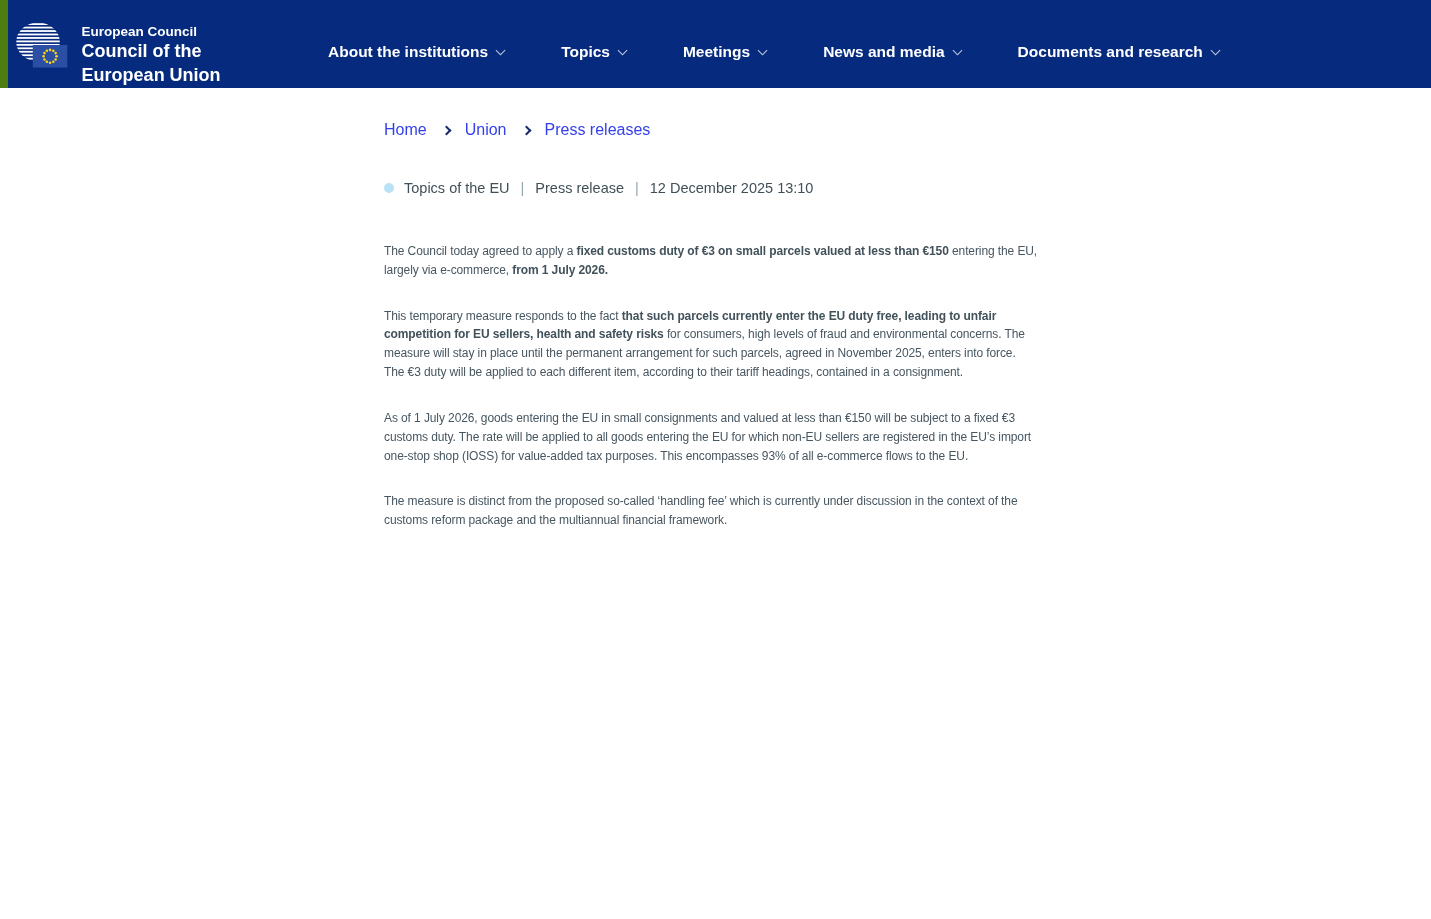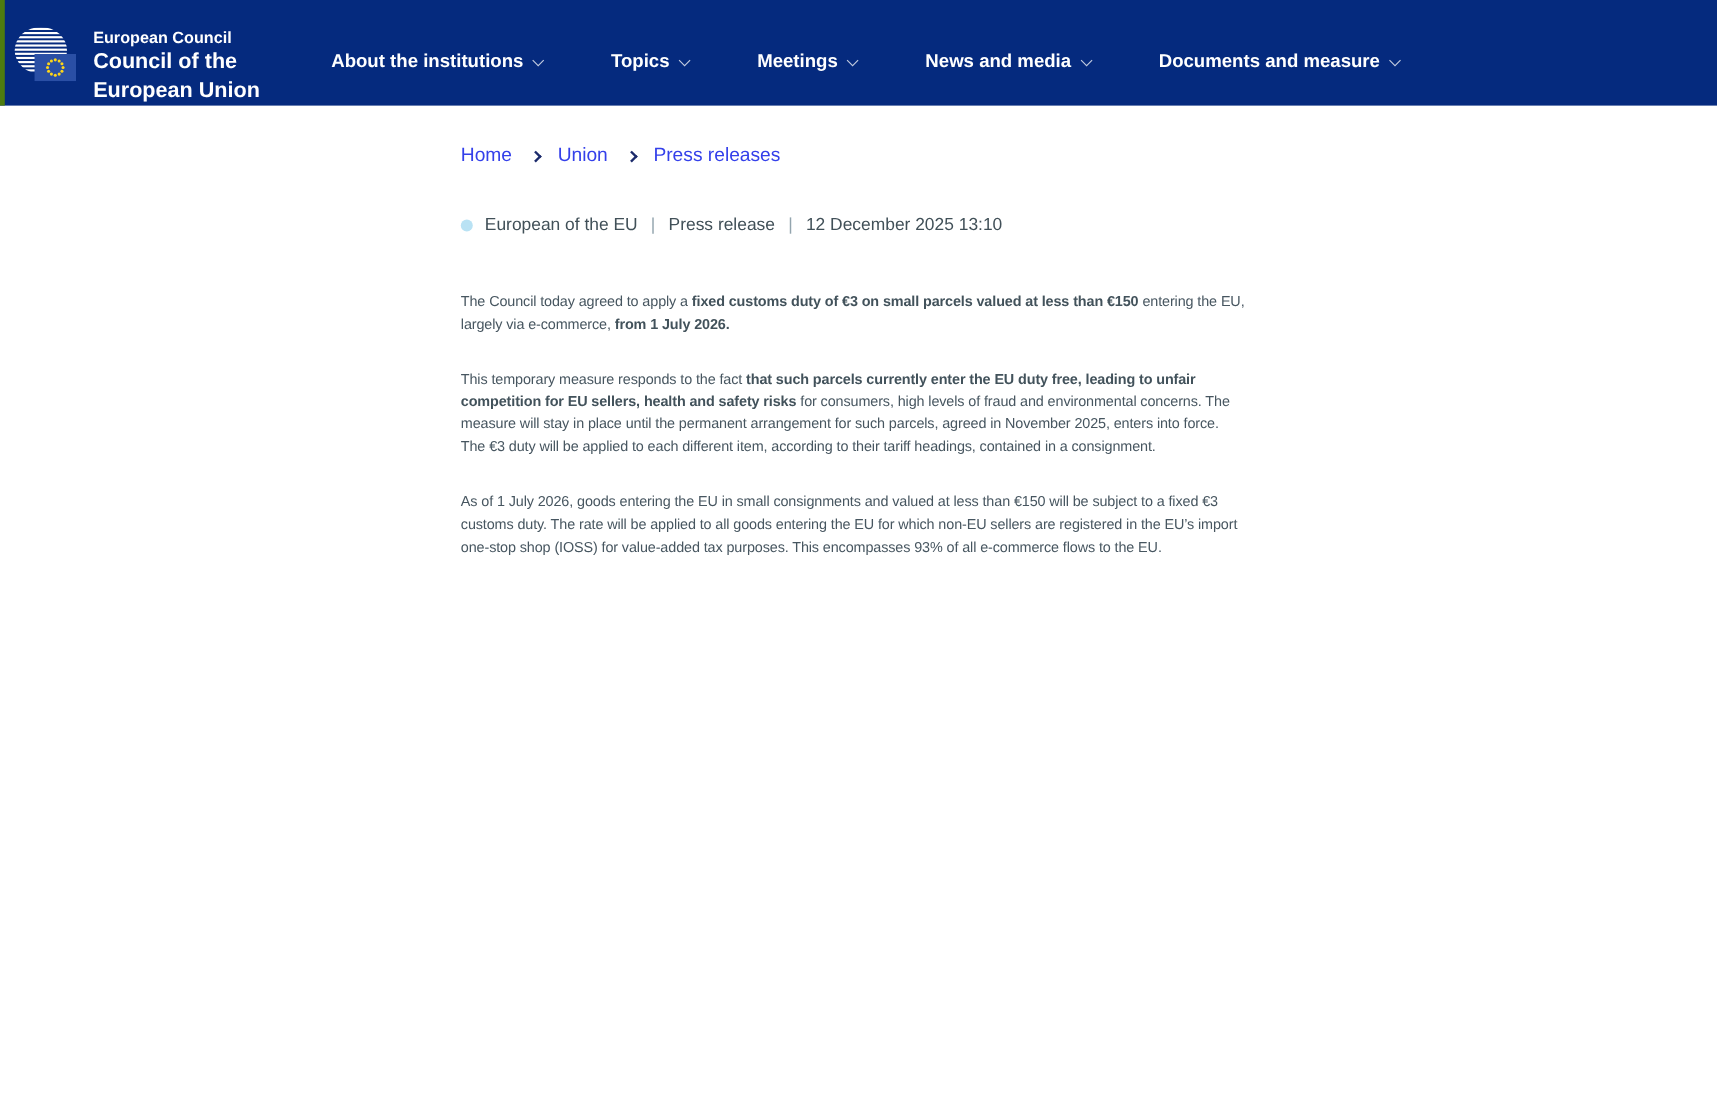--- a/index.html
+++ b/index.html
@@ -5,22 +5,22 @@
   * { margin: 0; padding: 0; box-sizing: border-box; }
   html,body { background:#fff; }
   body {
     font-family: "Liberation Sans", "DejaVu Sans", sans-serif;
     width: 1431px; height: 919px; overflow: hidden;
   }
   .page { width: 1431px; height: 919px; background: #fff; position: relative; }
 
   
   .navbar {
-    height: 88px; background: #052a7e; border-left: 4px solid #4d7c0f;
-    display: flex; align-items: center; padding-left: 6px;
+    height: 88px; background: #052a7e; border-left: 8px solid #4d7c0f;
+    display: flex; align-items: center; padding-left: 6px; gap: 48px;
   }
   .logo-block { display: flex; align-items: center; cursor: pointer; width: 266px; flex: 0 0 auto; }
   .logo-mark { margin-top: 2px; }
   .logo-text { margin-left: 9px; color: #fff; font-weight: 700; line-height: 1.3; margin-top: 22px; }
   .logo-line1 { font-size: 13.5px; }
   .logo-line2 { font-size: 18px; }
 
   .nav { display: flex; align-items: center; gap: 57px; margin-top: 16px; }
   .nav-item { display: flex; align-items: center; color: #fff; font-size: 15.5px; font-weight: 700; cursor: pointer; white-space: nowrap; }
   .chev-down {
@@ -117,46 +117,47 @@
       </div>
       <div class="nav-item">
         <span>Meetings</span>
         <span class="chev-down"></span>
       </div>
       <div class="nav-item">
         <span>News and media</span>
         <span class="chev-down"></span>
       </div>
       <div class="nav-item">
-        <span>Documents and measure</span>
+        <span>Documents and research</span>
         <span class="chev-down"></span>
       </div>
     </nav>
   </header>
 
   <main class="content">
 
     <nav class="breadcrumb">
       <a>Home</a>
       <span class="crumb-sep"></span>
       <a>Union</a>
       <span class="crumb-sep"></span>
       <a>Press releases</a>
     </nav>
 
     <div class="meta">
       <span class="meta-dot"></span>
-      <span>European of the EU</span>
+      <span>Topics of the EU</span>
       <span class="meta-sep">|</span>
       <span>Press release</span>
       <span class="meta-sep">|</span>
       <span>12 December 2025 13:10</span>
     </div>
 
 
     <div class="article-body">
         <p><span>The Council today agreed to apply a </span><strong>fixed customs duty of €3 on small parcels valued at less than €150</strong><span> entering the EU, largely via e-commerce, </span><strong>from 1 July 2026.</strong></p>
         <p><span>This temporary measure responds to the fact </span><strong>that such parcels currently enter the EU duty free, leading to unfair competition for EU sellers, health and safety risks</strong><span> for consumers, high levels of fraud and environmental concerns. The measure will stay in place until the permanent arrangement for such parcels, agreed in November 2025, enters into force. The €3 duty will be applied to each different item, according to their tariff headings, contained in a consignment.</span></p>
         <p><span>As of 1 July 2026, goods entering the EU in small consignments and valued at less than €150 will be subject to a fixed €3 customs duty. The rate will be applied to all goods entering the EU for which non-EU sellers are registered in the EU’s import one-stop shop (IOSS) for value-added tax purposes. This encompasses 93% of all e-commerce flows to the EU.</span></p>
+        <p><span>The measure is distinct from the proposed so-called ‘handling fee’ which is currently under discussion in the context of the customs reform package and the multiannual financial framework.</span></p>
       </div>
 
   </main>
 </div>
 
 </body></html>

